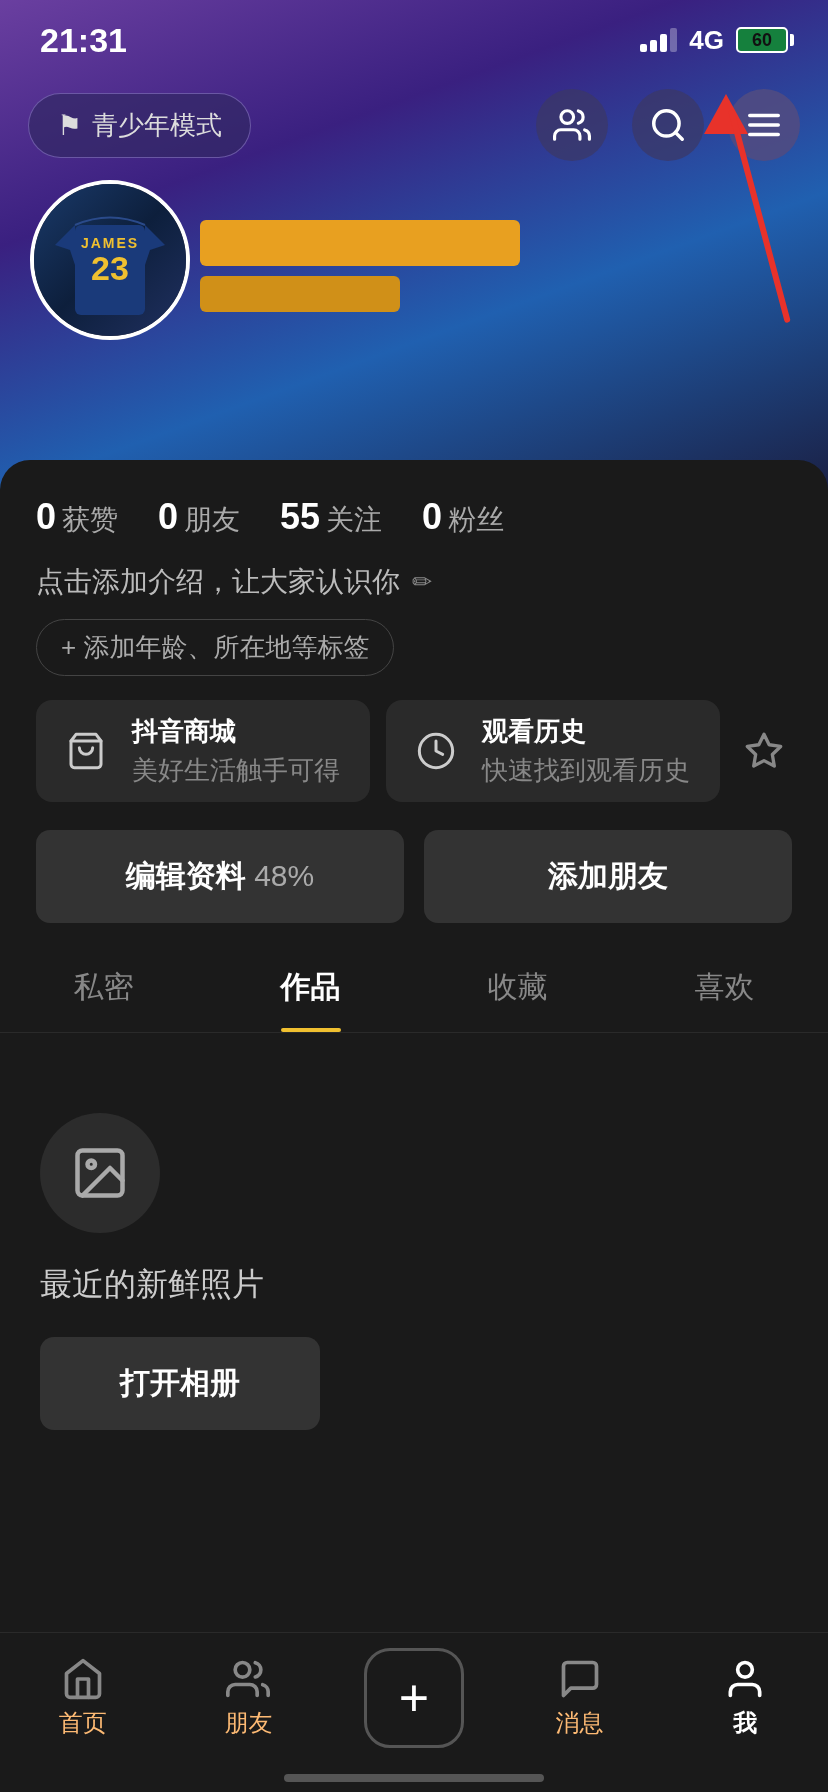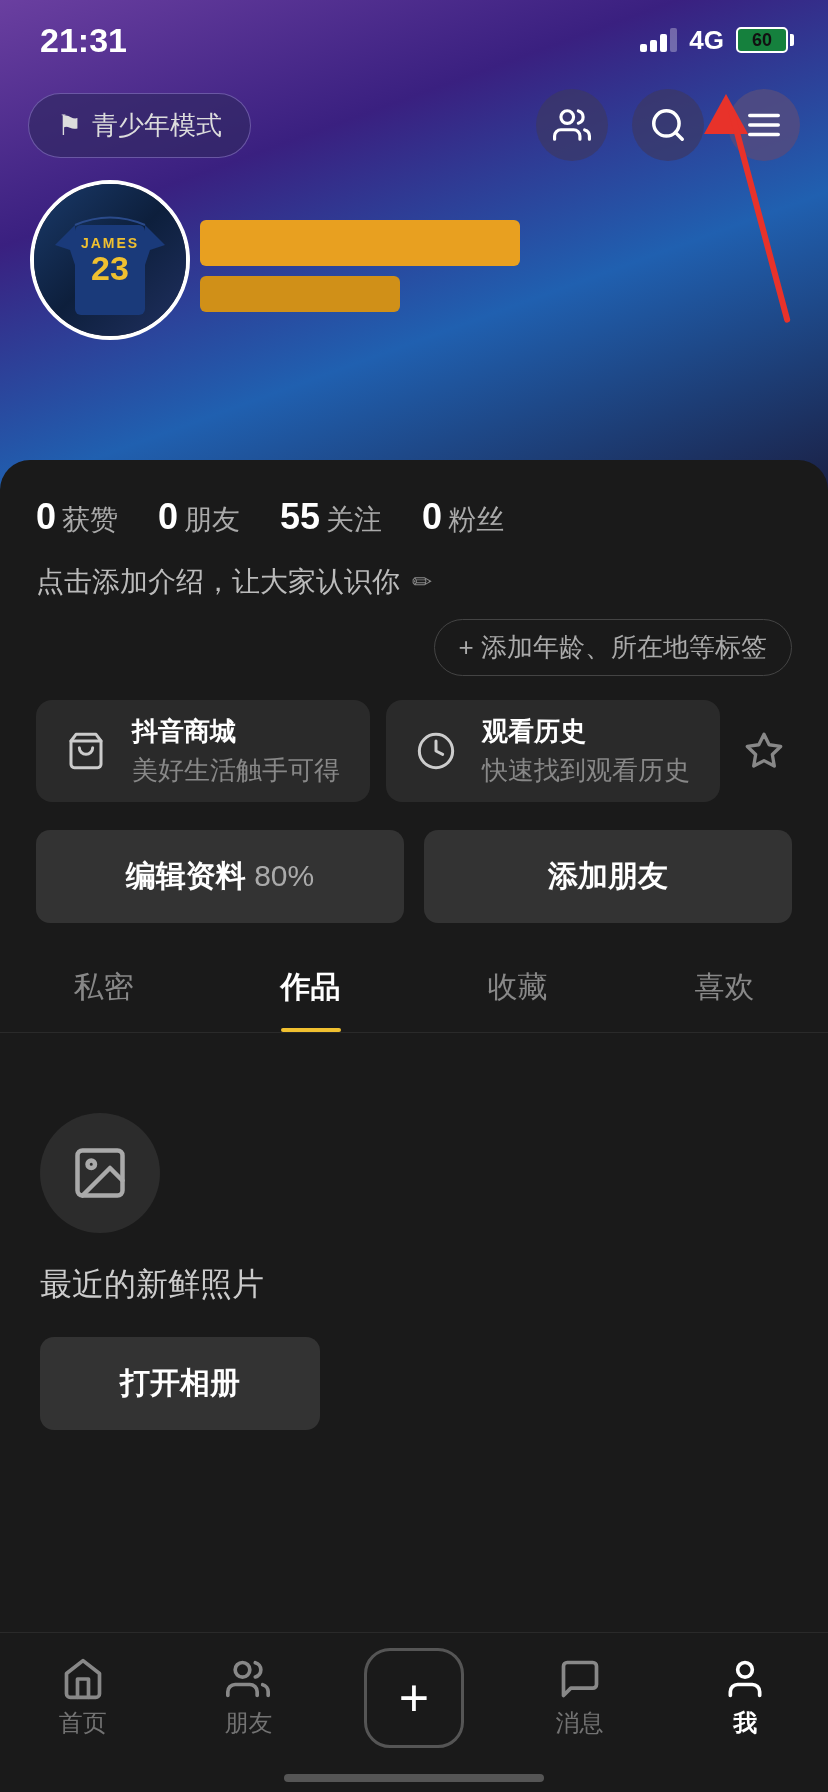--- a/index.html
+++ b/index.html
@@ -219,21 +219,20 @@
       color: #aaa;
     }
     .stat-item.highlighted .stat-num {
       color: #fff;
       font-weight: 900;
     }
 
     
     .bio-section {
       padding: 24px 36px 0;
-      text-align: right;
     }
     .bio-text {
       font-size: 28px;
       color: #bbb;
       display: flex;
       align-items: center;
       gap: 12px;
     }
     .edit-icon {
       font-size: 24px;
@@ -401,21 +400,21 @@
     .bottom-tab {
       display: flex;
       flex-direction: column;
       align-items: center;
       gap: 6px;
       cursor: pointer;
       min-width: 100px;
     }
     .bottom-tab-label {
       font-size: 24px;
-      color: #737373;
+      color: #fdba74;
     }
     .bottom-tab.active .bottom-tab-label {
       color: #fff;
       font-weight: 600;
     }
     .add-btn-container {
       width: 100px;
       height: 100px;
       border-radius: 26px;
       border: 3px solid #555;
@@ -612,21 +611,21 @@
       </div>
     </div>
     <div class="qa-star">
       <svg width="40" height="40" viewBox="0 0 24 24" fill="none" stroke="#888" stroke-width="2" stroke-linecap="round" stroke-linejoin="round">
         <polygon points="12 2 15.09 8.26 22 9.27 17 14.14 18.18 21.02 12 17.77 5.82 21.02 7 14.14 2 9.27 8.91 8.26 12 2"></polygon>
       </svg>
     </div>
   </div>
 
   <div class="action-buttons">
-    <button class="action-btn">编辑资料 <span style="color: rgb(170, 170, 170); font-weight: 400;">80%</span></button>
+    <button class="action-btn">编辑资料 <span style="color: rgb(170, 170, 170); font-weight: 400;">48%</span></button>
     <button class="action-btn">
       <span>添加朋友</span>
     </button>
   </div>
 
   <div class="content-tabs">
     <div class="tab-item">
       <span>私密</span>
     </div>
     <div class="tab-item active">

